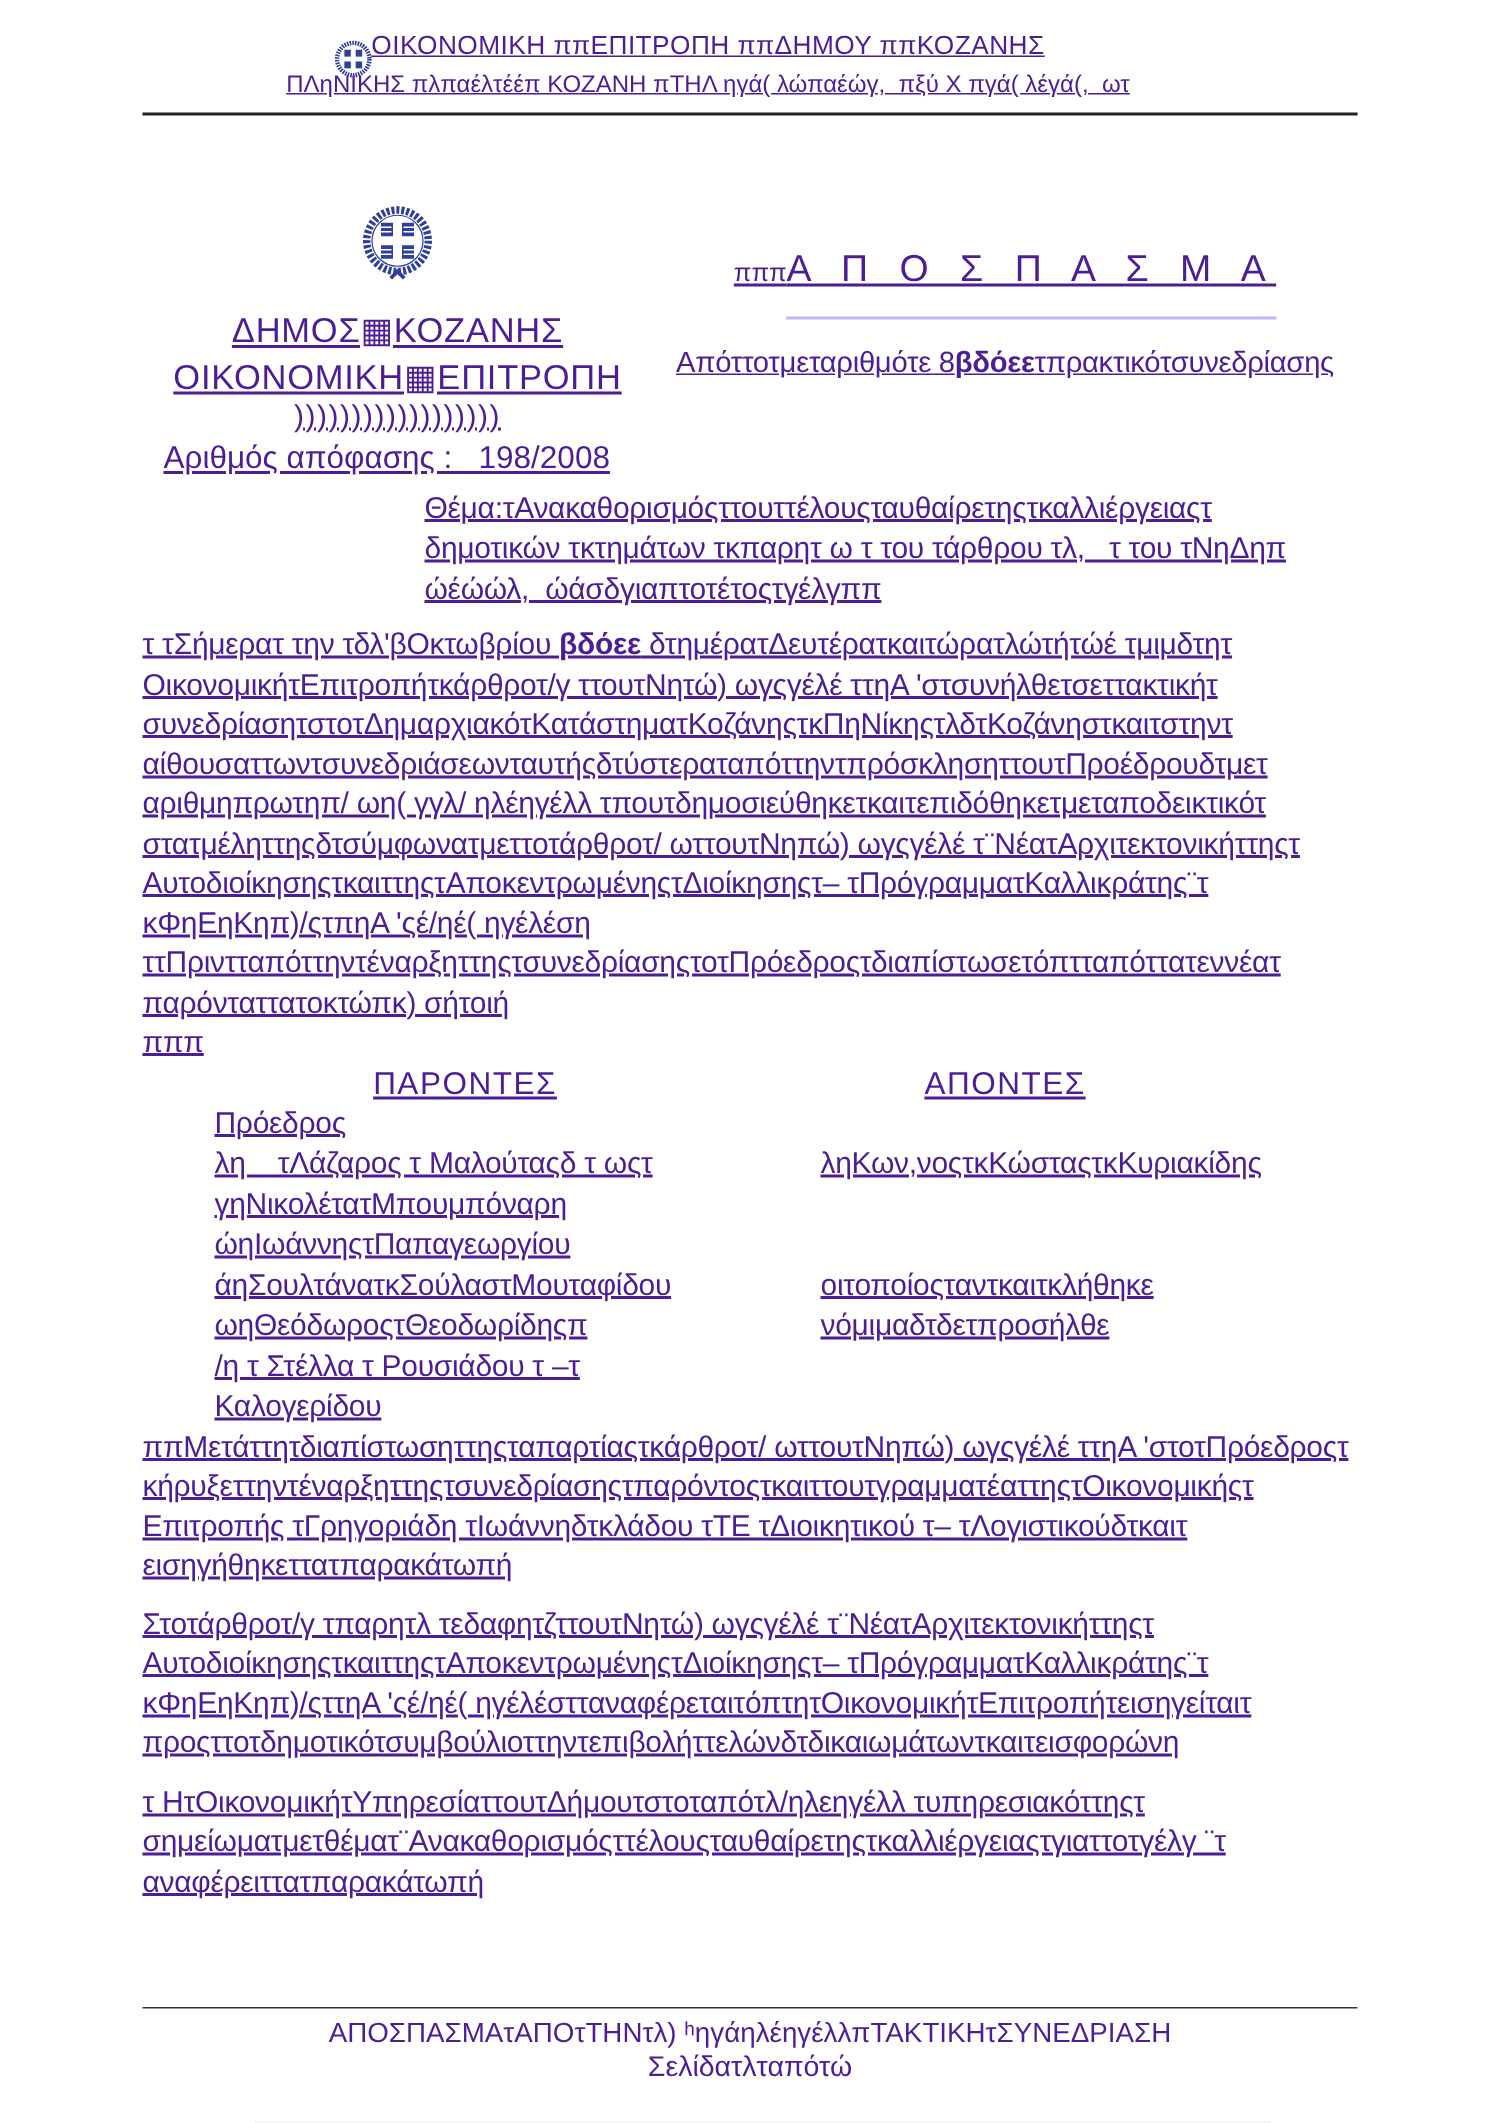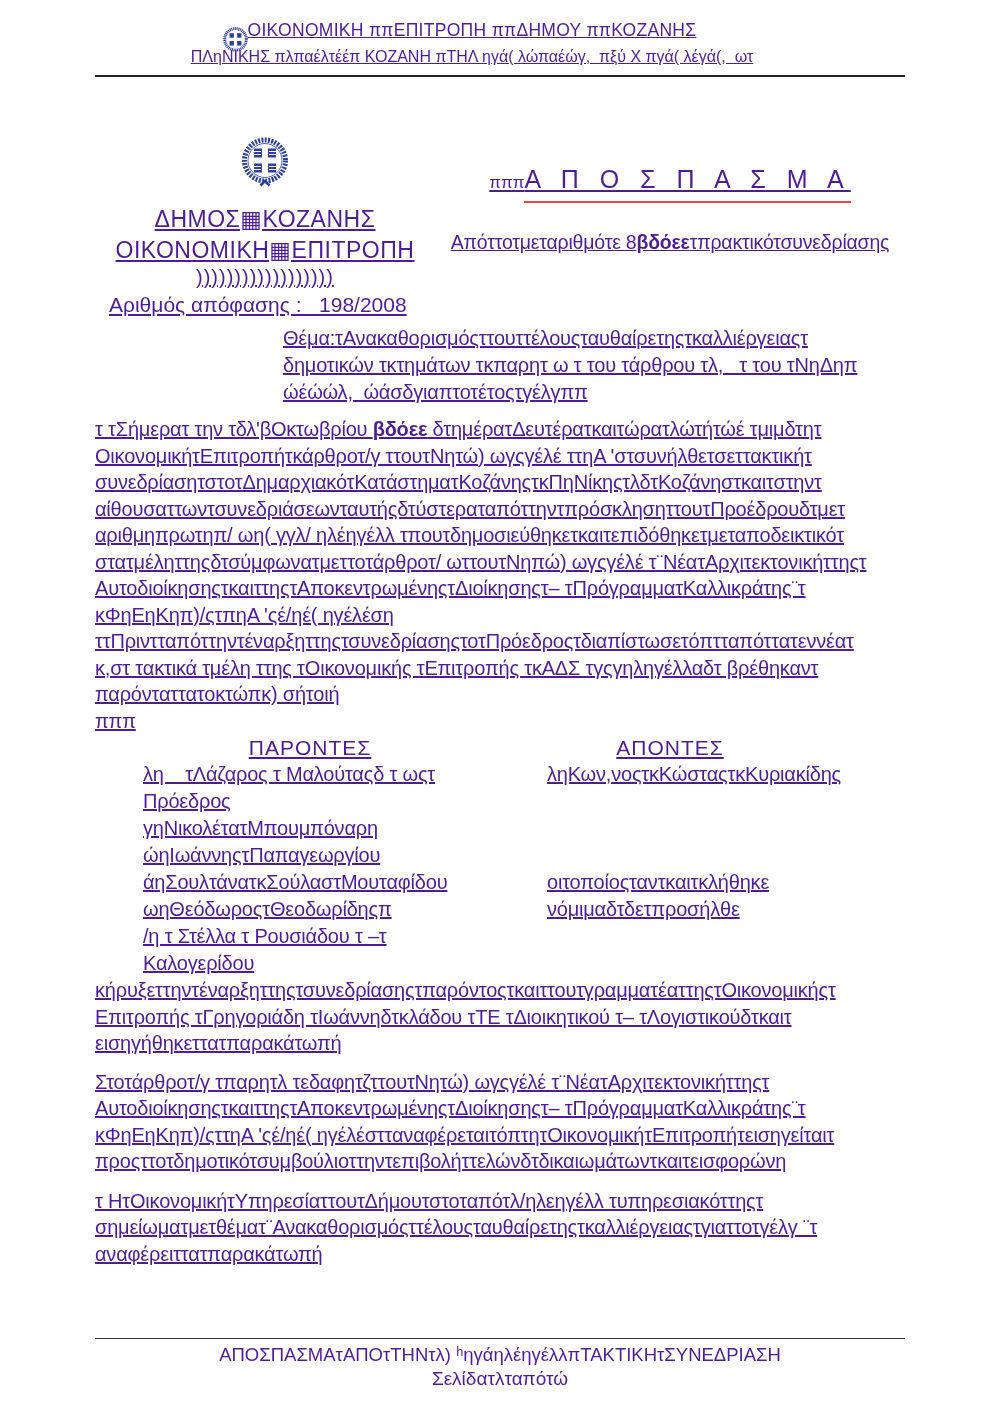--- a/index.html
+++ b/index.html
@@ -18,21 +18,21 @@
   .top-section{display:flex;margin:54px 95px 0 95px;}
   .left-col{width:340px;text-align:center;}
   .org-line{font-size:23px;letter-spacing:.5px;white-space:pre;}
   .org-line.first{margin-top:9px;}
   .org-line.second{margin-top:4px;}
   .parens-row{font-size:20px;letter-spacing:1px;margin-top:2px;white-space:pre;}
   .decision-row{font-size:21px;text-align:left;padding-left:14px;margin-top:4px;white-space:pre;}
   .right-col{flex:1;text-align:center;padding-top:34px;}
   .title-line{font-size:25px;white-space:pre;}
   .title-prefix{font-size:17px;}
-  .title-main{letter-spacing:7px;border-bottom:2px solid #ef4444;padding-bottom:8px;}
+  .title-main{letter-spacing:7px;border-bottom:2px solid #c4b5fd;padding-bottom:18px;}
   .subtitle-line{margin-top:37px;font-size:19.5px;white-space:pre;letter-spacing:-.2px;}
   .subtitle-line b{font-weight:bold;}
   
   .theme-block{margin-top:8px;padding:0 95px 0 283px;font-size:20px;line-height:27px;letter-spacing:-.2px;}
   
   .para{padding:0 95px;font-size:20px;line-height:26.5px;letter-spacing:-.2px;}
   .para.p1{margin-top:10px;}
   .para.p4{margin-top:12px;}
   .para.p5{margin-top:13px;}
   .tline{white-space:pre;}
@@ -116,39 +116,38 @@
         <div class="tline">αίθουσαττωντσυνεδριάσεωνταυτήςδτύστεραταπόττηντπρόσκλησηττουτΠροέδρουδτμετ</div>
         <div class="tline">αριθμηπρωτηπ/ ωη( γγλ/ ηλέηγέλλ τπουτδημοσιεύθηκετκαιτεπιδόθηκετμεταποδεικτικότ</div>
         <div class="tline">στατμέληττηςδτσύμφωνατμεττοτάρθροτ/ ωττουτΝηπώ) ωγςγέλέ τ¨ΝέατΑρχιτεκτονικήττηςτ</div>
         <div class="tline">ΑυτοδιοίκησηςτκαιττηςτΑποκεντρωμένηςτΔιοίκησηςτ– τΠρόγραμματΚαλλικράτης¨τ</div>
         <div class="tline">κΦηΕηΚηπ)/ςτπηΑ 'ςέ/ηέ( ηγέλέση</div>
       </div>
   </div>
 
   <div class="para">
       <div class="tline">ττΠριντταπόττηντέναρξηττηςτσυνεδρίασηςτοτΠρόεδροςτδιαπίστωσετόπτταπόττατεννέατ</div>
-      <div class="tline">κ,στ τακτικά τμέλη ττης τΟικονομικής τΕπιτροπής τκΑΔΣ τγςγηληγέλλαδτ βρέθηκαντ</div>
       <div class="tline">παρόνταττατοκτώπκ) σήτοιή</div>
       <div class="tline">πππ</div>
     </div>
 
   <div class="att-headers">
     <div class="ph">ΠΑΡΟΝΤΕΣ</div>
     <div class="ah">ΑΠΟΝΤΕΣ</div>
   </div>
   <div class="att-rows">
       <div class="att-row">
+      <div class="att-left">Πρόεδρος</div>
+      <div class="att-right"></div>
+    </div>
+      <div class="att-row">
       <div class="att-left">λη    τΛάζαρος τ Μαλούταςδ τ ωςτ</div>
       <div class="att-right">ληΚων,νοςτκΚώσταςτκΚυριακίδης</div>
     </div>
       <div class="att-row">
-      <div class="att-left">Πρόεδρος</div>
-      <div class="att-right"></div>
-    </div>
-      <div class="att-row">
       <div class="att-left">γηΝικολέτατΜπουμπόναρη</div>
       <div class="att-right"></div>
     </div>
       <div class="att-row">
       <div class="att-left">ώηΙωάννηςτΠαπαγεωργίου</div>
       <div class="att-right"></div>
     </div>
       <div class="att-row">
       <div class="att-left">άηΣουλτάνατκΣούλαστΜουταφίδου</div>
       <div class="att-right">οιτοποίοςταντκαιτκλήθηκε</div>
@@ -164,20 +163,21 @@
       <div class="att-left">/η τ Στέλλα τ Ρουσιάδου τ –τ</div>
       <div class="att-right"></div>
     </div>
       <div class="att-row">
       <div class="att-left">Καλογερίδου</div>
       <div class="att-right"></div>
     </div>
     </div>
 
   <div class="para">
+      <div class="tline">ππΜετάττητδιαπίστωσηττηςταπαρτίαςτκάρθροτ/ ωττουτΝηπώ) ωγςγέλέ ττηΑ 'στοτΠρόεδροςτ</div>
       <div class="tline">κήρυξεττηντέναρξηττηςτσυνεδρίασηςτπαρόντοςτκαιττουτγραμματέαττηςτΟικονομικήςτ</div>
       <div class="tline">Επιτροπής τΓρηγοριάδη τΙωάννηδτκλάδου τΤΕ τΔιοικητικού τ– τΛογιστικούδτκαιτ</div>
       <div class="tline">εισηγήθηκεττατπαρακάτωπή</div>
     </div>
 
   <div class="para p4">
       <div class="tline">Στοτάρθροτ/γ τπαρητλ τεδαφητζττουτΝητώ) ωγςγέλέ τ¨ΝέατΑρχιτεκτονικήττηςτ</div>
       <div class="tline">ΑυτοδιοίκησηςτκαιττηςτΑποκεντρωμένηςτΔιοίκησηςτ– τΠρόγραμματΚαλλικράτης¨τ</div>
       <div class="tline">κΦηΕηΚηπ)/ςττηΑ 'ςέ/ηέ( ηγέλέστταναφέρεταιτόπτητΟικονομικήτΕπιτροπήτεισηγείταιτ</div>
       <div class="tline">προςττοτδημοτικότσυμβούλιοττηντεπιβολήττελώνδτδικαιωμάτωντκαιτεισφορώνη</div>

